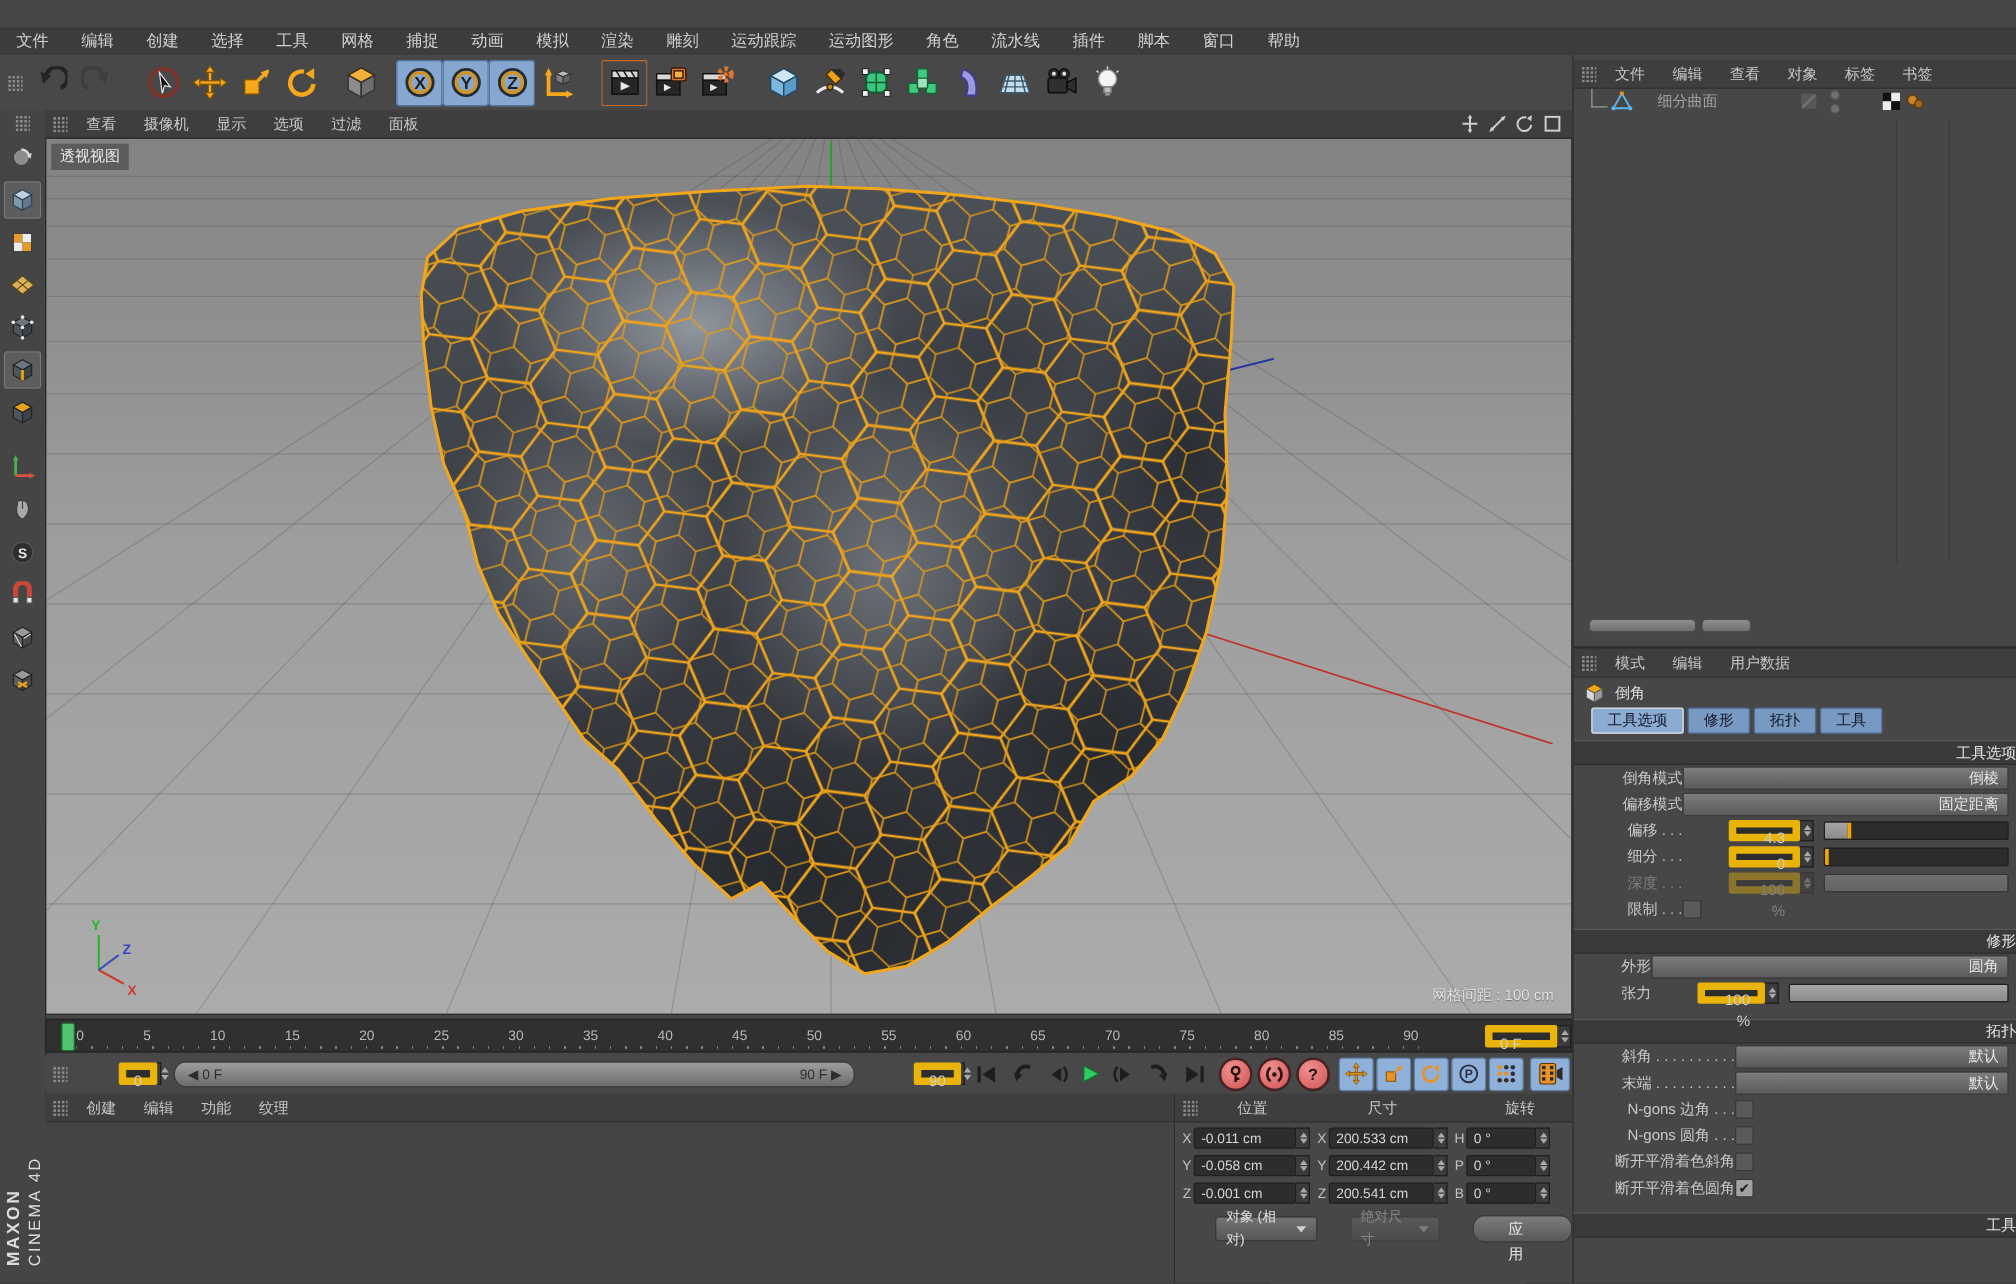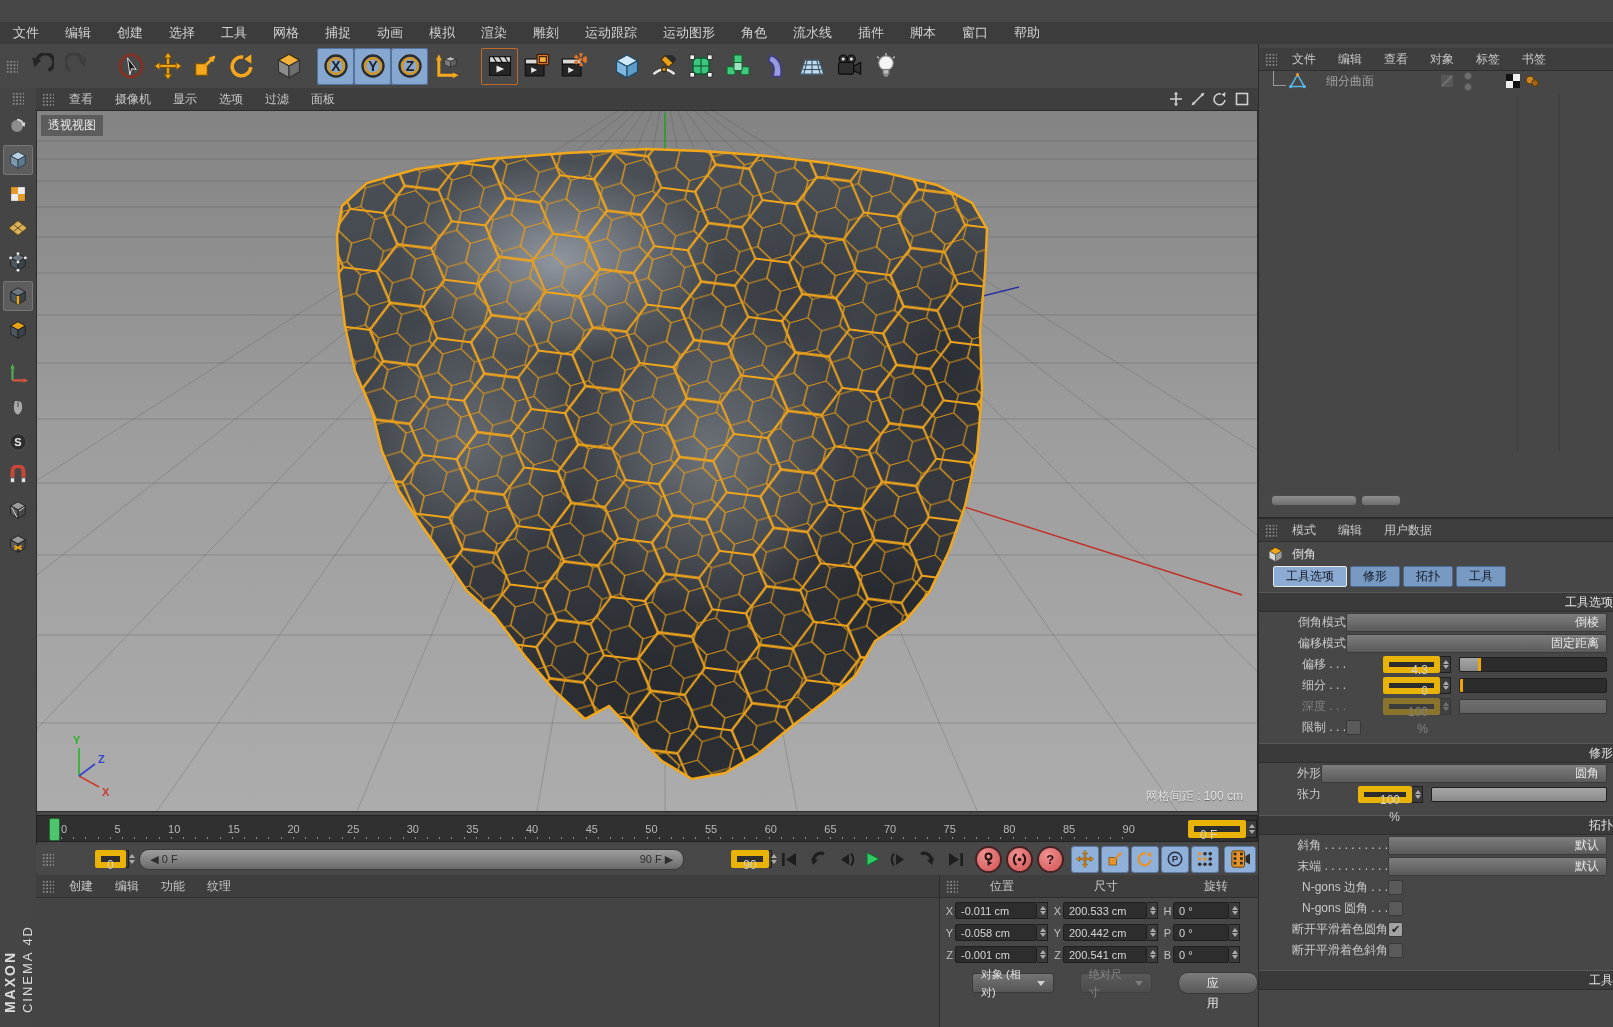--- a/index.html
+++ b/index.html
@@ -961,25 +961,25 @@
       </div>
       <div class="arow sec-topo">
         <span class="alabel">N-gons 边角 . . .</span>
         <span class="cb"></span>
       </div>
       <div class="arow sec-topo">
         <span class="alabel">N-gons 圆角 . . .</span>
         <span class="cb"></span>
       </div>
       <div class="arow sec-topo">
+        <span class="alabel">断开平滑着色斜角</span>
+        <span class="cb"></span>
+      </div>
+      <div class="arow sec-topo">
         <span class="alabel">断开平滑着色圆角</span>
         <span class="cb checked">✔</span>
-      </div>
-      <div class="arow sec-topo">
-        <span class="alabel">断开平滑着色斜角</span>
-        <span class="cb"></span>
       </div>
 
       <div class="sec-h" style="margin-top:9px">工具</div>
     </div>
   </div>
 
 </div>
 
 </body></html>

